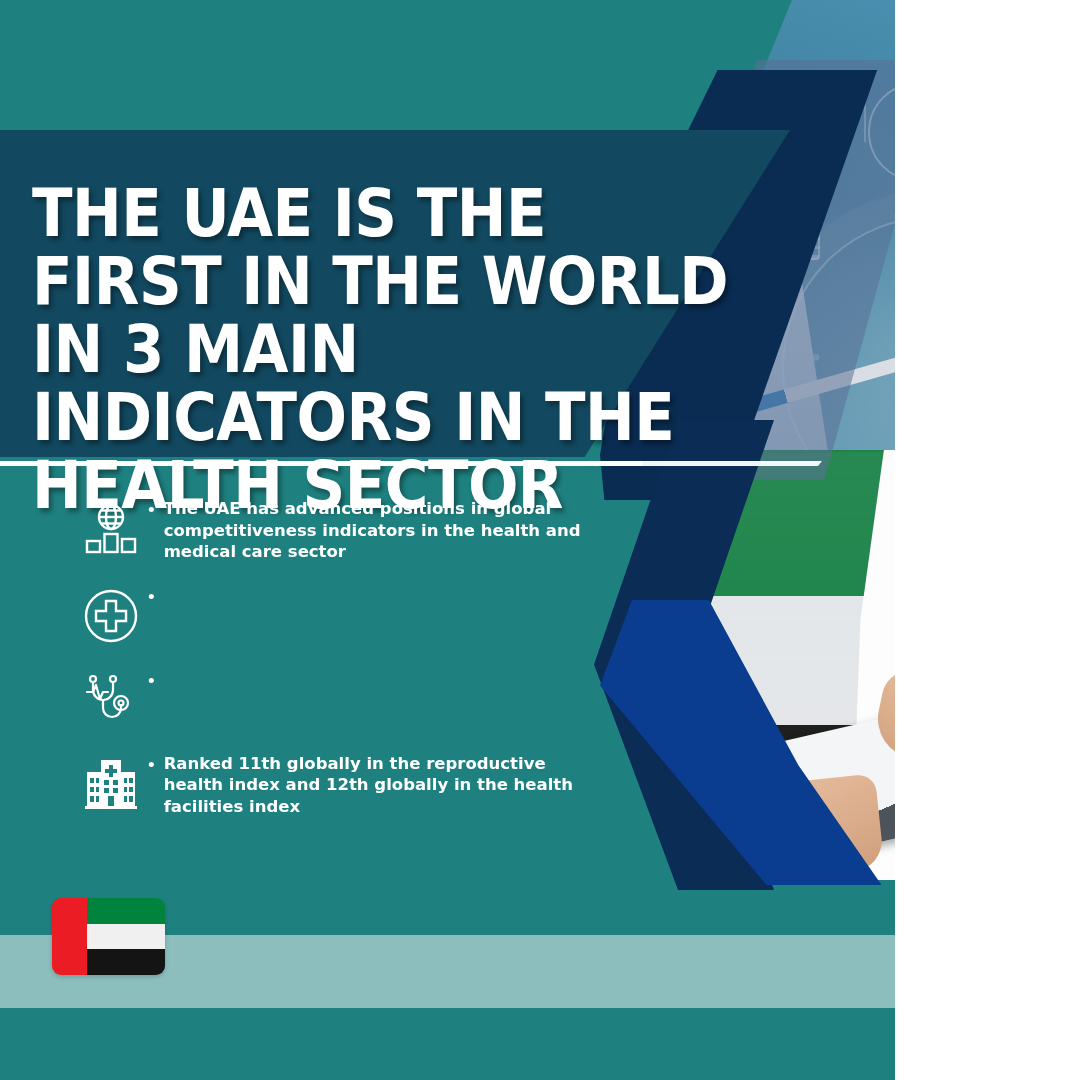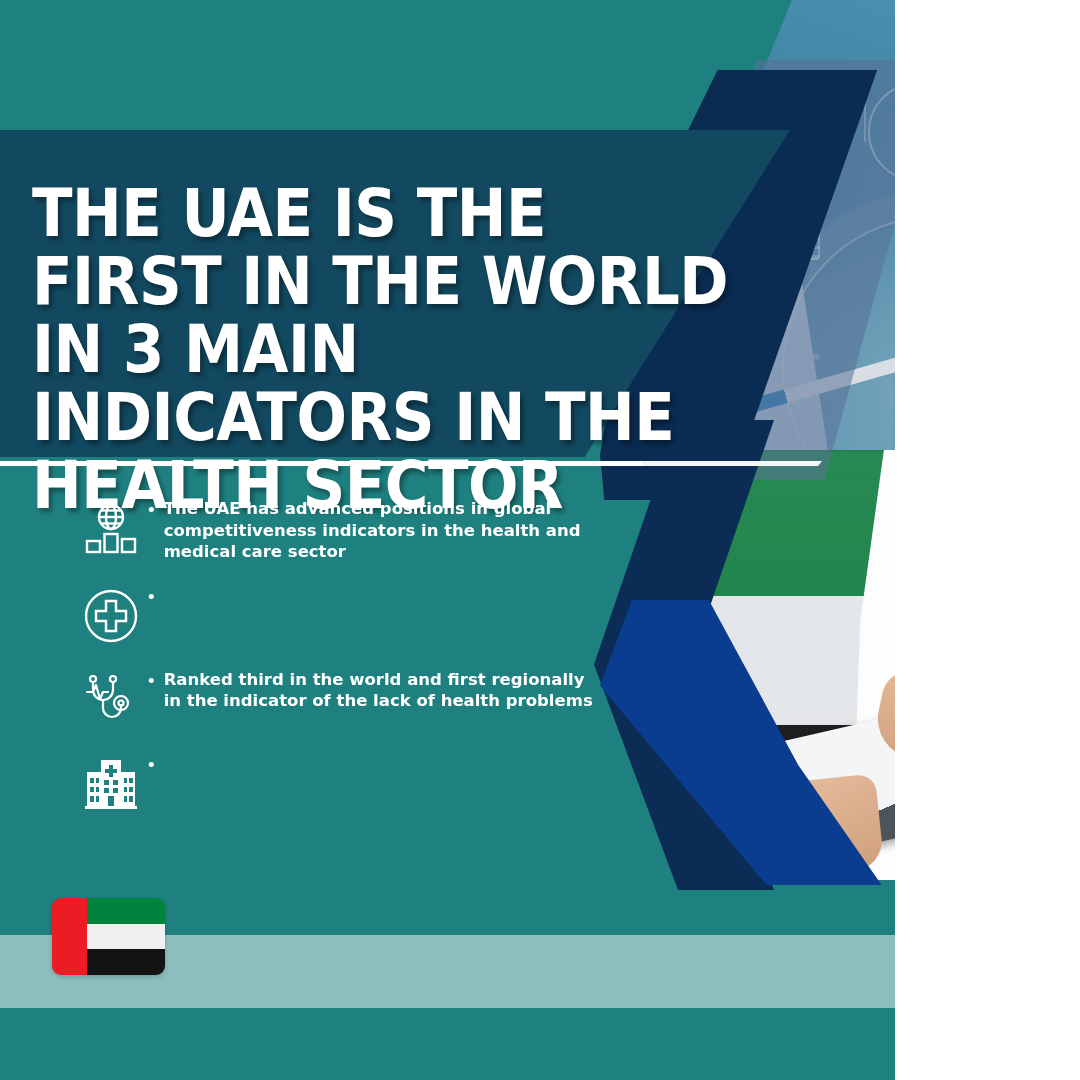--- a/index.html
+++ b/index.html
@@ -399,21 +399,20 @@
           <circle cx="10" cy="7" r="3"></circle>
           <circle cx="30" cy="7" r="3"></circle>
           <path d="M10 10 v8 a10 10 0 0 0 20 0 v-8"></path>
           <path d="M20 28 v8 a9 9 0 0 0 18 0 v-3"></path>
           <circle cx="38" cy="31" r="7"></circle>
           <circle cx="38" cy="31" r="2.5"></circle>
           <path d="M4 20 h6 l3 -7 l4 14 l3 -7 h5"></path>
         </svg>
       </div>
       <span class="bullet-dot">•</span>
-      <span class="bullet-text">Ranked third in the world and first regionally in the indicator of the lack of health problems</span>
     </div>
 
     <div class="bullet-row">
       <div class="bullet-icon">
         <svg width="56" height="56" viewBox="0 0 56 56" fill="#ffffff">
           <rect x="18" y="4" width="20" height="46"></rect>
           <rect x="4" y="16" width="14" height="34"></rect>
           <rect x="38" y="16" width="14" height="34"></rect>
           <rect x="2" y="50" width="52" height="3"></rect>
           <g fill="#1F8080">
@@ -432,20 +431,21 @@
             <rect x="41" y="22" width="3" height="5"></rect>
             <rect x="46" y="22" width="4" height="5"></rect>
             <rect x="41" y="31" width="3" height="5"></rect>
             <rect x="46" y="31" width="4" height="5"></rect>
             <rect x="41" y="40" width="3" height="6"></rect>
             <rect x="46" y="40" width="4" height="6"></rect>
           </g>
         </svg>
       </div>
       <span class="bullet-dot">•</span>
+      <span class="bullet-text">Ranked 11th globally in the reproductive health index and 12th globally in the health facilities index</span>
     </div>
 
   </div>
 
   <div class="flag">
     <div class="flag-red"></div>
     <div class="flag-stripes">
       <div class="flag-green"></div>
       <div class="flag-white"></div>
       <div class="flag-black"></div>

